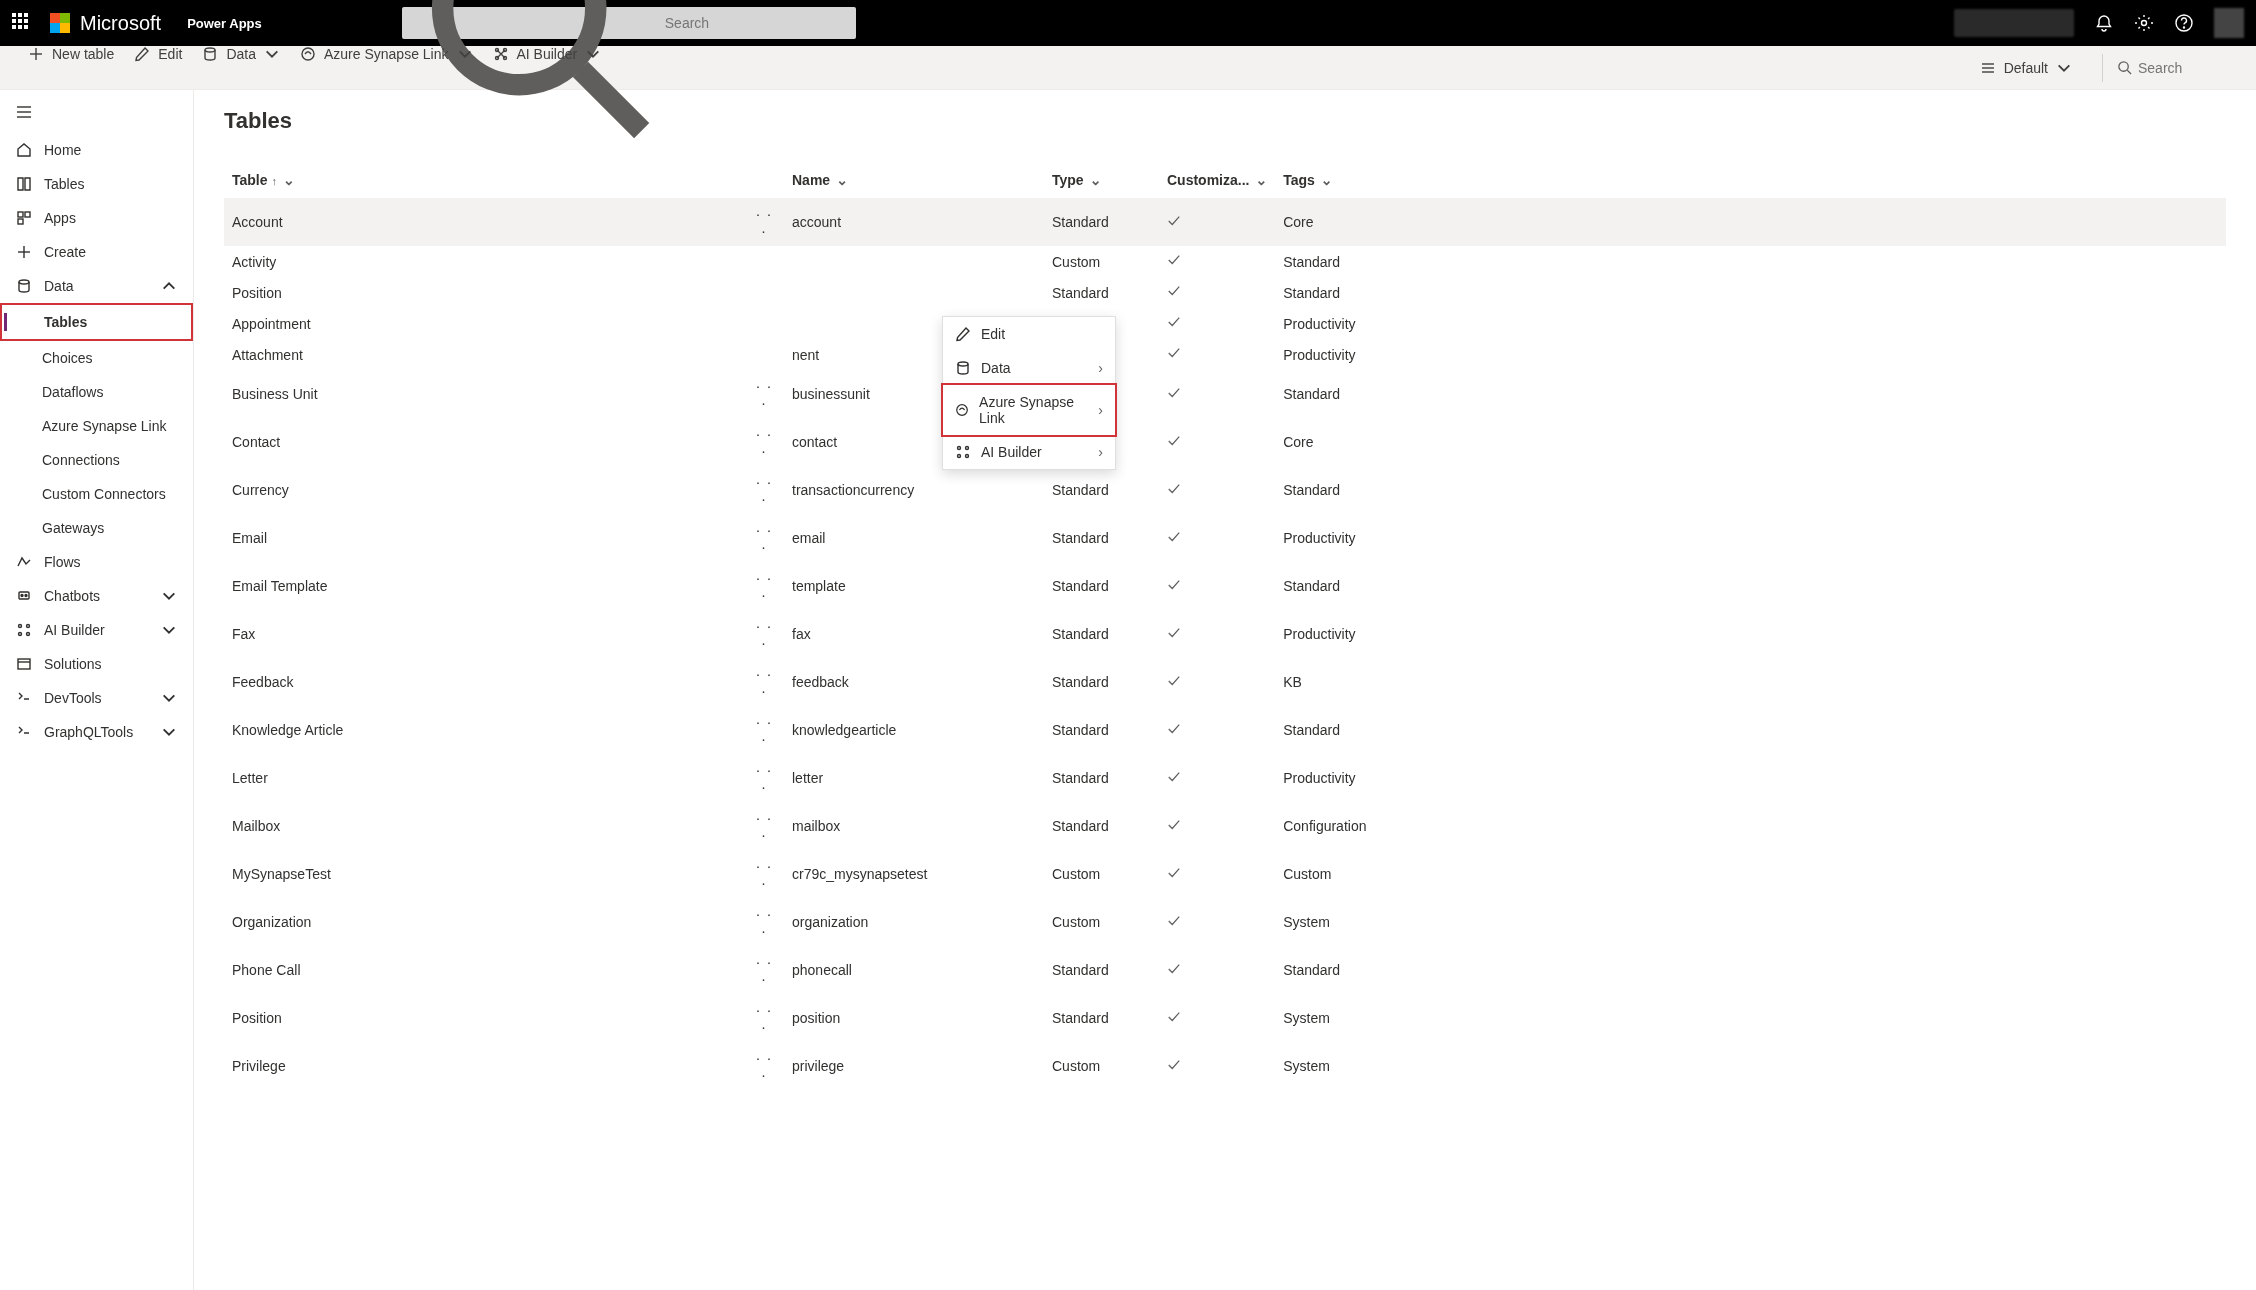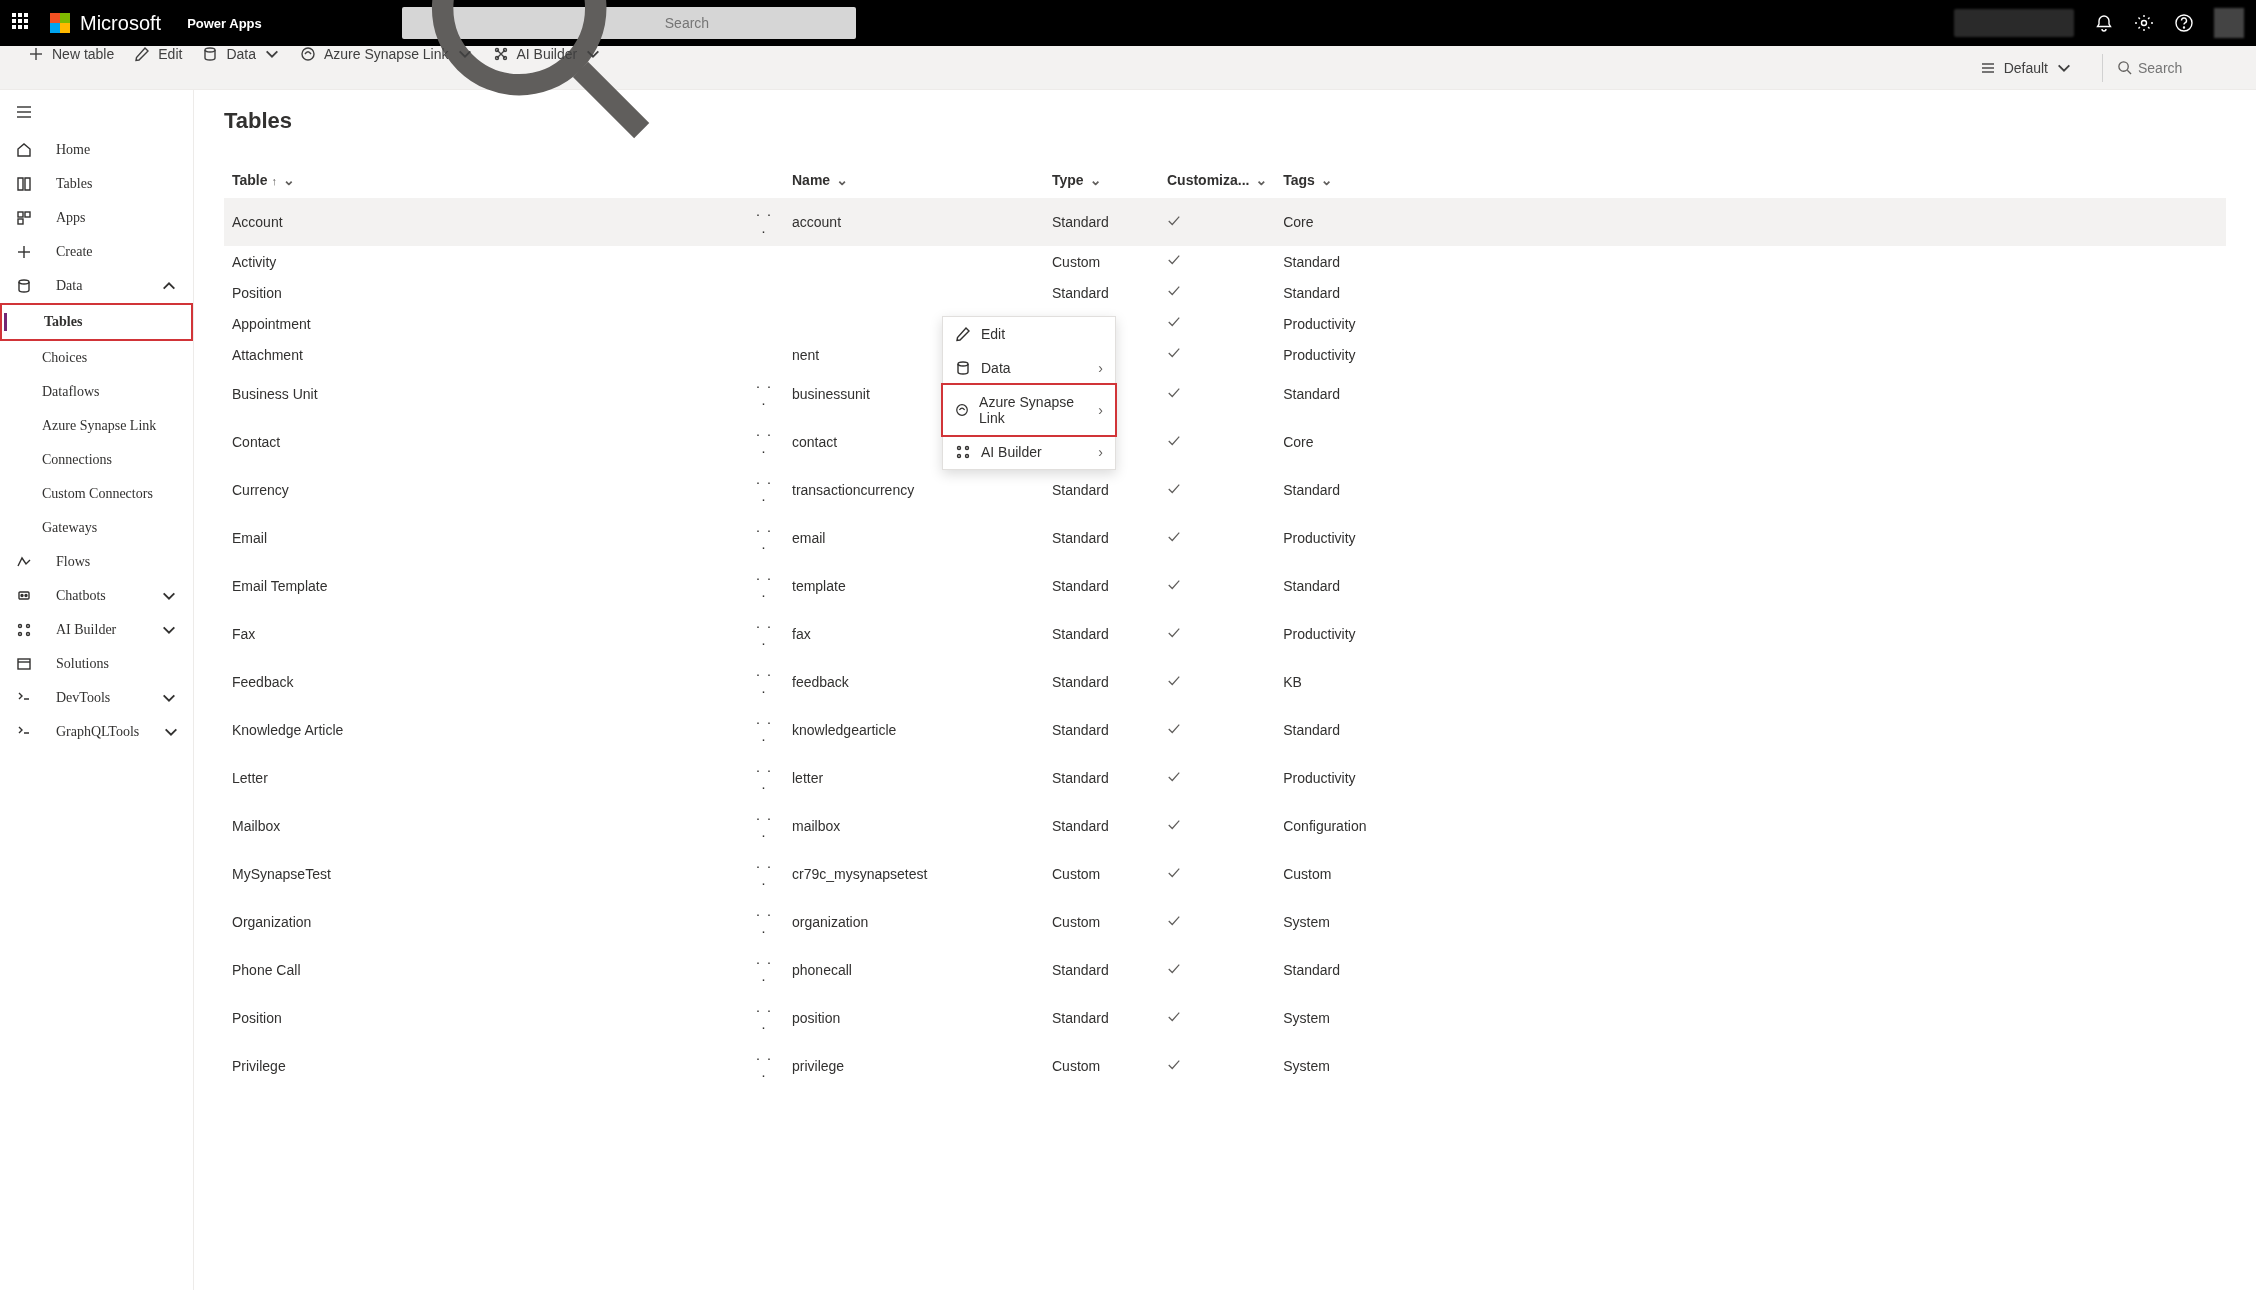--- a/index.html
+++ b/index.html
@@ -25,21 +25,21 @@
 .cmd-btn { display: flex; gap: 8px; padding: 0 10px; height: 100%; cursor: pointer; color: #404040; }
 .cmd-btn svg { width: 16px; height: 16px; }
 .cmd-right { margin-left: auto; display: flex; align-items: center; gap: 20px; }
 .cmd-search { display: flex; align-items: center; border-left: 1px solid #d1d1d1; padding-left: 14px; height: 28px; }
 .cmd-search input { border: none; background: transparent; outline: none; font-size: 14px; color: #605e5c; width: 100px; }
 
 
 .layout { display: flex; height: calc(100vh - 90px); }
 .sidebar { width: 194px; border-right: 1px solid #edebe9; padding-top: 8px; overflow-y: auto; }
 .hamburger { padding: 6px 16px 10px 16px; cursor: pointer; }
-.sb-item { display: flex; align-items: flex-start; gap: 24px; padding: 9px 16px; cursor: pointer; color: #323130; position: relative; font-family: Liberation Serif, serif; }
+.sb-item { display: flex; align-items: flex-start; gap: 12px; padding: 9px 16px; cursor: pointer; color: #323130; position: relative; }
 .sb-item.sub { padding-left: 42px; }
 .sb-item.active { font-weight: 600; }
 .sb-item.active::before { content: ""; position: absolute; left: 2px; top: 8px; bottom: 8px; width: 3px; background: #742774; }
 .sb-item.highlighted { border: 2px solid #d13438; }
 .sb-item .chev { margin-left: auto; }
 .sb-item svg { width: 16px; height: 16px; flex-shrink: 0; }
 
 
 .main { flex: 1; padding: 18px 30px; overflow: auto; position: relative; }
 .page-title { font-size: 22px; font-weight: 600; margin-bottom: 28px; }

